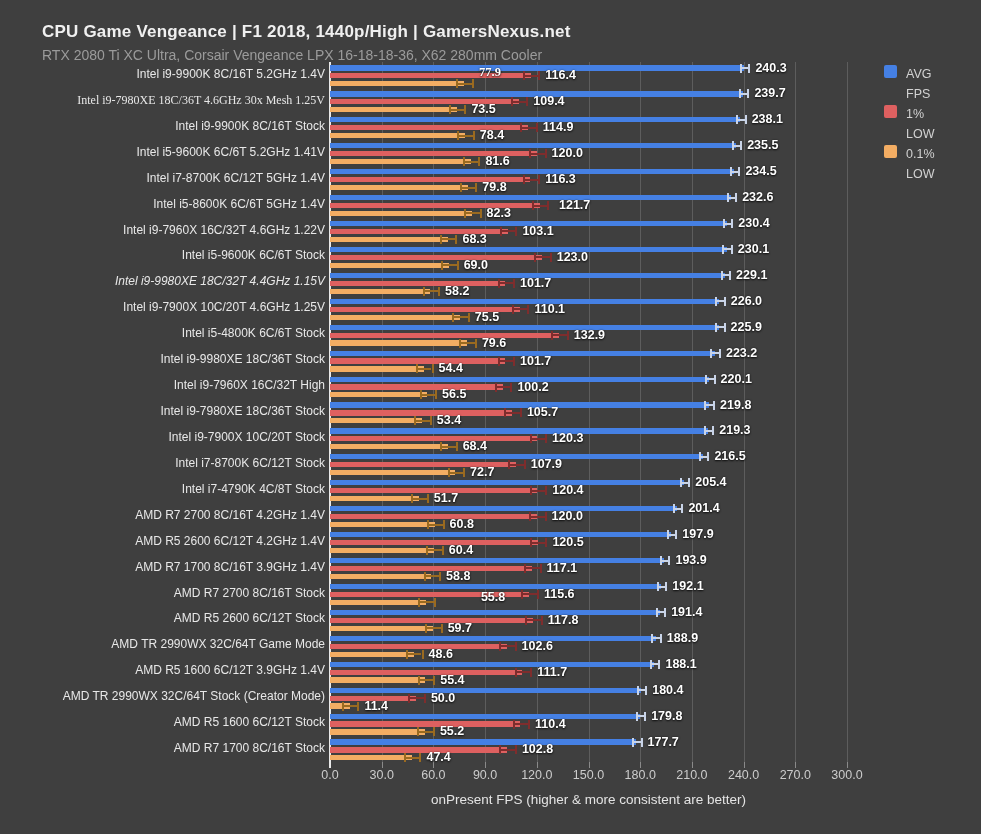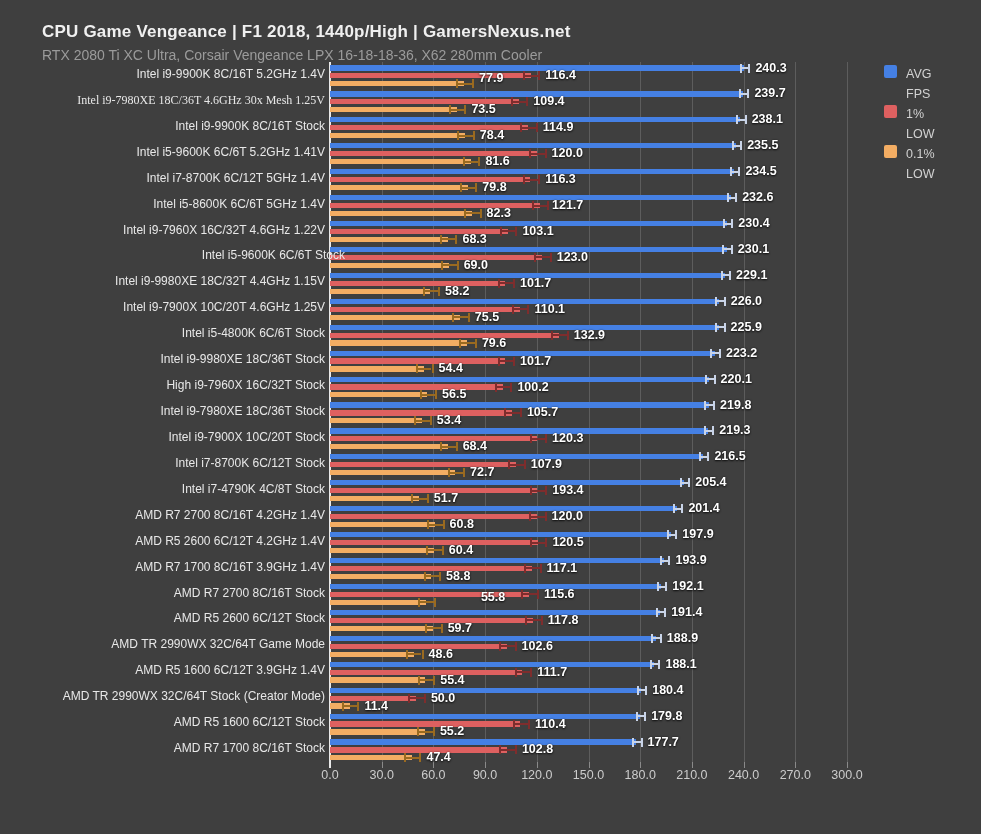--- a/index.html
+++ b/index.html
@@ -79,21 +79,21 @@
       <div class="vlabel" style="left: 425.425px; top: -1.5px;">240.3</div>
       <div class="bar" style="top: 11.3px; height: 5.2px; width: 200.596px; background: rgb(222, 96, 96);"></div>
       <div class="ebar-line" style="left: 192.841px; width: 15.51px; top: 12.9px; background: rgb(126, 45, 45);"></div>
       <div class="ebar-cap" style="left: 192.841px; top: 9.4px; background: rgb(126, 45, 45);"></div>
       <div class="ebar-cap" style="left: 208.351px; top: 9.4px; background: rgb(126, 45, 45);"></div>
       <div class="vlabel" style="left: 215.351px; top: 6.4px;">116.4</div>
       <div class="bar" style="top: 19.2px; height: 5.2px; width: 134.248px; background: rgb(243, 173, 99);"></div>
       <div class="ebar-line" style="left: 126.493px; width: 15.51px; top: 20.8px; background: rgb(154, 106, 32);"></div>
       <div class="ebar-cap" style="left: 126.493px; top: 17.3px; background: rgb(154, 106, 32);"></div>
       <div class="ebar-cap" style="left: 142.003px; top: 17.3px; background: rgb(154, 106, 32);"></div>
-      <div class="vlabel" style="left: 149.003px; top: 9px;">77.9</div>
+      <div class="vlabel" style="left: 149.003px; top: 3px; font-family: Liberation Serif, serif;">77.9</div>
       <div class="bar" style="top: 29.3259px; height: 5.2px; width: 413.083px; background: rgb(69, 128, 228);"></div>
       <div class="ebar-line" style="left: 408.775px; width: 8.61667px; top: 30.9259px; background: rgb(201, 212, 232);"></div>
       <div class="ebar-cap" style="left: 408.775px; top: 27.4259px; background: rgb(201, 212, 232);"></div>
       <div class="ebar-cap" style="left: 417.391px; top: 27.4259px; background: rgb(201, 212, 232);"></div>
       <div class="vlabel" style="left: 424.391px; top: 24.4259px;">239.7</div>
       <div class="bar" style="top: 37.2259px; height: 5.2px; width: 188.533px; background: rgb(222, 96, 96);"></div>
       <div class="ebar-line" style="left: 180.778px; width: 15.51px; top: 38.8259px; background: rgb(126, 45, 45);"></div>
       <div class="ebar-cap" style="left: 180.778px; top: 35.3259px; background: rgb(126, 45, 45);"></div>
       <div class="ebar-cap" style="left: 196.288px; top: 35.3259px; background: rgb(126, 45, 45);"></div>
       <div class="vlabel" style="left: 203.288px; top: 32.3259px;">109.4</div>
@@ -149,21 +149,21 @@
       <div class="vlabel" style="left: 152.277px; top: 118.004px;">79.8</div>
       <div class="bar" style="top: 133.03px; height: 5.2px; width: 400.847px; background: rgb(69, 128, 228);"></div>
       <div class="ebar-line" style="left: 396.539px; width: 8.61667px; top: 134.63px; background: rgb(201, 212, 232);"></div>
       <div class="ebar-cap" style="left: 396.539px; top: 131.13px; background: rgb(201, 212, 232);"></div>
       <div class="ebar-cap" style="left: 405.156px; top: 131.13px; background: rgb(201, 212, 232);"></div>
       <div class="vlabel" style="left: 412.156px; top: 128.13px;">232.6</div>
       <div class="bar" style="top: 140.93px; height: 5.2px; width: 209.73px; background: rgb(222, 96, 96);"></div>
       <div class="ebar-line" style="left: 201.975px; width: 15.51px; top: 142.53px; background: rgb(126, 45, 45);"></div>
       <div class="ebar-cap" style="left: 201.975px; top: 139.03px; background: rgb(126, 45, 45);"></div>
       <div class="ebar-cap" style="left: 217.485px; top: 139.03px; background: rgb(126, 45, 45);"></div>
-      <div class="vlabel" style="left: 222px; top: 136.03px;">121.7</div>
+      <div class="vlabel" style="left: 229px; top: 136.03px;">121.7</div>
       <div class="bar" style="top: 148.83px; height: 5.2px; width: 141.83px; background: rgb(243, 173, 99);"></div>
       <div class="ebar-line" style="left: 134.075px; width: 15.51px; top: 150.43px; background: rgb(154, 106, 32);"></div>
       <div class="ebar-cap" style="left: 134.075px; top: 146.93px; background: rgb(154, 106, 32);"></div>
       <div class="ebar-cap" style="left: 149.585px; top: 146.93px; background: rgb(154, 106, 32);"></div>
       <div class="vlabel" style="left: 156.585px; top: 143.93px;">82.3</div>
       <div class="bar" style="top: 158.956px; height: 5.2px; width: 397.056px; background: rgb(69, 128, 228);"></div>
       <div class="ebar-line" style="left: 392.748px; width: 8.61667px; top: 160.556px; background: rgb(201, 212, 232);"></div>
       <div class="ebar-cap" style="left: 392.748px; top: 157.056px; background: rgb(201, 212, 232);"></div>
       <div class="ebar-cap" style="left: 401.364px; top: 157.056px; background: rgb(201, 212, 232);"></div>
       <div class="vlabel" style="left: 408.364px; top: 154.056px;">230.4</div>
@@ -314,21 +314,21 @@
       <div class="vlabel" style="left: 140.041px; top: 403.189px;">72.7</div>
       <div class="bar" style="top: 418.215px; height: 5.2px; width: 353.973px; background: rgb(69, 128, 228);"></div>
       <div class="ebar-line" style="left: 349.664px; width: 8.61667px; top: 419.815px; background: rgb(201, 212, 232);"></div>
       <div class="ebar-cap" style="left: 349.664px; top: 416.315px; background: rgb(201, 212, 232);"></div>
       <div class="ebar-cap" style="left: 358.281px; top: 416.315px; background: rgb(201, 212, 232);"></div>
       <div class="vlabel" style="left: 365.281px; top: 413.315px;">205.4</div>
       <div class="bar" style="top: 426.115px; height: 5.2px; width: 207.489px; background: rgb(222, 96, 96);"></div>
       <div class="ebar-line" style="left: 199.734px; width: 15.51px; top: 427.715px; background: rgb(126, 45, 45);"></div>
       <div class="ebar-cap" style="left: 199.734px; top: 424.215px; background: rgb(126, 45, 45);"></div>
       <div class="ebar-cap" style="left: 215.244px; top: 424.215px; background: rgb(126, 45, 45);"></div>
-      <div class="vlabel" style="left: 222.244px; top: 421.215px;">193.4</div>
+      <div class="vlabel" style="left: 222.244px; top: 421.215px;">120.4</div>
       <div class="bar" style="top: 434.015px; height: 5.2px; width: 89.0963px; background: rgb(243, 173, 99);"></div>
       <div class="ebar-line" style="left: 81.3413px; width: 15.51px; top: 435.615px; background: rgb(154, 106, 32);"></div>
       <div class="ebar-cap" style="left: 81.3413px; top: 432.115px; background: rgb(154, 106, 32);"></div>
       <div class="ebar-cap" style="left: 96.8513px; top: 432.115px; background: rgb(154, 106, 32);"></div>
       <div class="vlabel" style="left: 103.851px; top: 429.115px;">51.7</div>
       <div class="bar" style="top: 444.141px; height: 5.2px; width: 347.079px; background: rgb(69, 128, 228);"></div>
       <div class="ebar-line" style="left: 342.771px; width: 8.61667px; top: 445.741px; background: rgb(201, 212, 232);"></div>
       <div class="ebar-cap" style="left: 342.771px; top: 442.241px; background: rgb(201, 212, 232);"></div>
       <div class="ebar-cap" style="left: 351.388px; top: 442.241px; background: rgb(201, 212, 232);"></div>
       <div class="vlabel" style="left: 358.388px; top: 439.241px;">201.4</div>
@@ -479,26 +479,26 @@
       <div class="vlabel" style="left: 96.441px; top: 688.374px;">47.4</div>
     </div>
   <div id="cats">
       <div class="cat-label" style="top: 62px; height: 25.9259px; line-height: 25.9259px;">Intel i9-9900K 8C/16T 5.2GHz 1.4V</div>
       <div class="cat-label" style="top: 87.9259px; height: 25.9259px; line-height: 25.9259px; font-family: Liberation Serif, serif;">Intel i9-7980XE 18C/36T 4.6GHz 30x Mesh 1.25V</div>
       <div class="cat-label" style="top: 113.852px; height: 25.9259px; line-height: 25.9259px;">Intel i9-9900K 8C/16T Stock</div>
       <div class="cat-label" style="top: 139.778px; height: 25.9259px; line-height: 25.9259px;">Intel i5-9600K 6C/6T 5.2GHz 1.41V</div>
       <div class="cat-label" style="top: 165.704px; height: 25.9259px; line-height: 25.9259px;">Intel i7-8700K 6C/12T 5GHz 1.4V</div>
       <div class="cat-label" style="top: 191.63px; height: 25.9259px; line-height: 25.9259px;">Intel i5-8600K 6C/6T 5GHz 1.4V</div>
       <div class="cat-label" style="top: 217.556px; height: 25.9259px; line-height: 25.9259px;">Intel i9-7960X 16C/32T 4.6GHz 1.22V</div>
-      <div class="cat-label" style="top: 243.481px; height: 25.9259px; line-height: 25.9259px; margin-left: 20px;">Intel i5-9600K 6C/6T Stock</div>
-      <div class="cat-label" style="top: 269.407px; height: 25.9259px; line-height: 25.9259px;">Intel i9-9980XE 18C/32T 4.4GHz 1.15V</div>
+      <div class="cat-label" style="top: 243.481px; height: 25.9259px; line-height: 25.9259px;">Intel i5-9600K 6C/6T Stock</div>
+      <div class="cat-label" style="top: 269.407px; height: 25.9259px; line-height: 25.9259px; font-style: italic;">Intel i9-9980XE 18C/32T 4.4GHz 1.15V</div>
       <div class="cat-label" style="top: 295.333px; height: 25.9259px; line-height: 25.9259px;">Intel i9-7900X 10C/20T 4.6GHz 1.25V</div>
       <div class="cat-label" style="top: 321.259px; height: 25.9259px; line-height: 25.9259px;">Intel i5-4800K 6C/6T Stock</div>
       <div class="cat-label" style="top: 347.185px; height: 25.9259px; line-height: 25.9259px;">Intel i9-9980XE 18C/36T Stock</div>
-      <div class="cat-label" style="top: 373.111px; height: 25.9259px; line-height: 25.9259px;">High i9-7960X 16C/32T Stock</div>
+      <div class="cat-label" style="top: 373.111px; height: 25.9259px; line-height: 25.9259px;">Intel i9-7960X 16C/32T High</div>
       <div class="cat-label" style="top: 399.037px; height: 25.9259px; line-height: 25.9259px;">Intel i9-7980XE 18C/36T Stock</div>
       <div class="cat-label" style="top: 424.963px; height: 25.9259px; line-height: 25.9259px;">Intel i9-7900X 10C/20T Stock</div>
       <div class="cat-label" style="top: 450.889px; height: 25.9259px; line-height: 25.9259px;">Intel i7-8700K 6C/12T Stock</div>
       <div class="cat-label" style="top: 476.815px; height: 25.9259px; line-height: 25.9259px;">Intel i7-4790K 4C/8T Stock</div>
       <div class="cat-label" style="top: 502.741px; height: 25.9259px; line-height: 25.9259px;">AMD R7 2700 8C/16T 4.2GHz 1.4V</div>
       <div class="cat-label" style="top: 528.667px; height: 25.9259px; line-height: 25.9259px;">AMD R5 2600 6C/12T 4.2GHz 1.4V</div>
       <div class="cat-label" style="top: 554.593px; height: 25.9259px; line-height: 25.9259px;">AMD R7 1700 8C/16T 3.9GHz 1.4V</div>
       <div class="cat-label" style="top: 580.519px; height: 25.9259px; line-height: 25.9259px;">AMD R7 2700 8C/16T Stock</div>
       <div class="cat-label" style="top: 606.444px; height: 25.9259px; line-height: 25.9259px;">AMD R5 2600 6C/12T Stock</div>
       <div class="cat-label" style="top: 632.37px; height: 25.9259px; line-height: 25.9259px;">AMD TR 2990WX 32C/64T Game Mode</div>
@@ -514,20 +514,21 @@
       <div class="xtick-label" style="left: 453.1px;">90.0</div>
       <div class="xtick-label" style="left: 504.8px;">120.0</div>
       <div class="xtick-label" style="left: 556.5px;">150.0</div>
       <div class="xtick-label" style="left: 608.2px;">180.0</div>
       <div class="xtick-label" style="left: 659.9px;">210.0</div>
       <div class="xtick-label" style="left: 711.6px;">240.0</div>
       <div class="xtick-label" style="left: 763.3px;">270.0</div>
       <div class="xtick-label" style="left: 815px;">300.0</div>
     </div>
 
+  <div class="xaxis-title">onPresent FPS (higher &amp; more consistent are better)</div>
 
   <div id="legend">
       <div class="legend-item" style="top: 0px;">
         <div class="legend-swatch" style="background: rgb(69, 128, 228);"></div>
         <div class="legend-label">AVG FPS</div>
       </div>
       <div class="legend-item" style="top: 40px;">
         <div class="legend-swatch" style="background: rgb(222, 96, 96);"></div>
         <div class="legend-label">1% LOW</div>
       </div>

